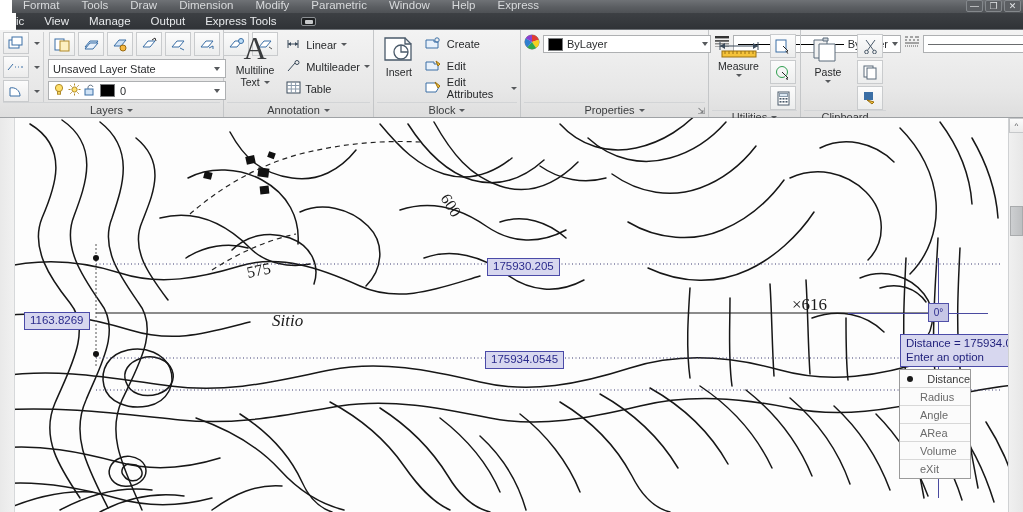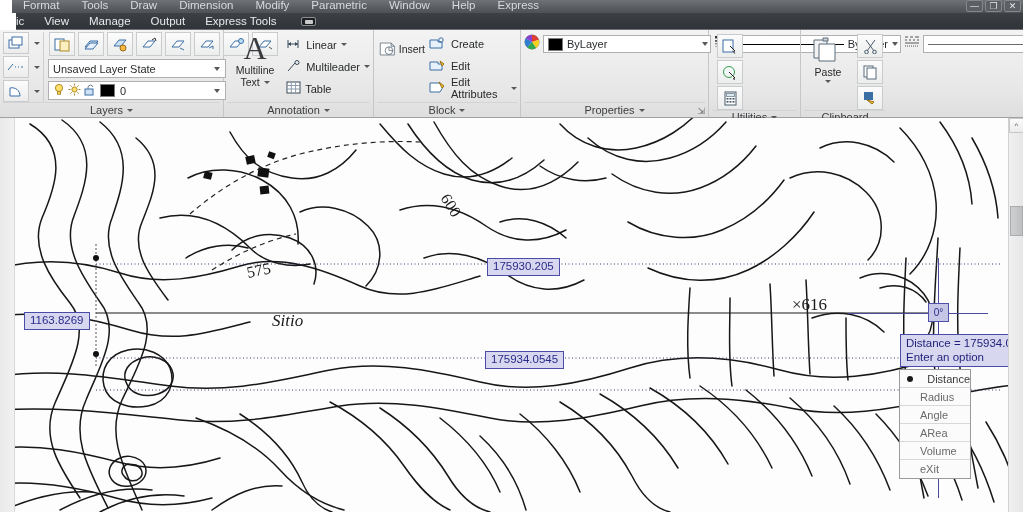--- a/index.html
+++ b/index.html
@@ -100,21 +100,21 @@
 
   
   .ann-left { width: 58px; display: flex; flex-direction: column; align-items: center; padding-top: 1px; }
   .ann-A { font-size: 32px; line-height: 31px; color: #3a3c3e; font-family: "Liberation Serif", serif; }
   .ann-lbl { font-size: 10.5px; color: #27292b; line-height: 12px; text-align:center; }
   .ann-lbl2 { font-size: 10.5px; color:#27292b; display:flex;align-items:center;gap:4px; }
   .ann-right { display: flex; flex-direction: column; gap: 3px; padding-left: 3px; padding-top: 3px; }
   .ann-item { display: flex; align-items: center; gap: 4px; font-size: 11px; color: #27292b; height: 19px; }
 
   
-  .blk-left { width: 48px; display: flex; flex-direction: row; align-items: center; }
+  .blk-left { width: 48px; display: flex; flex-direction: column; align-items: center; }
   .blk-right { display: flex; flex-direction: column; gap: 2px; padding-left: 4px; padding-top: 2px; }
   .blk-item { display: flex; align-items: center; gap: 5px; font-size: 11px; color: #27292b; height: 20px; }
 
   
   .prop-rows { display: flex; flex-direction: row; gap: 3px; padding-top: 2px; }
   .prop-row { display: flex; align-items: center; gap: 3px; }
   .swatch-blk { width: 15px; height: 13px; background: #000; border: 1px solid #7a7c7e; }
   .lw-line { flex: 1; height: 1px; background: #000; }
   .lt-line { flex:1; height:1px; background:#6a6c6e; }
   .prop-combo { width: 168px; height: 18px; border: 1px solid #aeb0b2; background: #fff;
@@ -512,20 +512,32 @@
       </div>
       <div class="title">
         <span>Properties</span>
         <i class="caretdn sm"></i>
       </div>
       <span class="expander">⇲</span>
     </div>
 
     <div class="panel" style="width:92px">
       <div class="body">
+        <div class="util-left">
+          <svg width="46" height="24" viewBox="0 0 46 24">
+            <path d="M4 6v8M42 6v8M4 10h38" stroke="#3a4a5a" fill="none"></path>
+            <path d="M4 10l5-3v6z M42 10l-5-3v6z" fill="#3a4a5a"></path>
+            <rect x="6" y="15" width="34" height="6" fill="#f5c33a" stroke="#9a7010"></rect>
+            <g stroke="#9a7010">
+                <path d="M9 15v3M13 15v3M17 15v3M21 15v3M25 15v3M29 15v3M33 15v3M37 15v3"></path>
+              </g>
+          </svg>
+          <div class="stacklbl">Measure</div>
+          <i class="caretdn sm" style="margin-top:2px"></i>
+        </div>
         <div class="util-right">
           <div class="ibtn bd">
             <svg width="16" height="15" viewBox="0 0 16 15">
                 <rect x="1" y="1" width="10" height="12" fill="#fff" stroke="#3a6ea5"></rect>
                 <path d="M8 7 l5 5 l-1.6 .4 l1.4 2.2" stroke="#222" fill="#fff"></path>
               </svg>
           </div>
           <div class="ibtn bd">
             <svg width="16" height="15" viewBox="0 0 16 15">
                 <circle cx="7" cy="7" r="5.5" fill="none" stroke="#2f9f4f"></circle>

